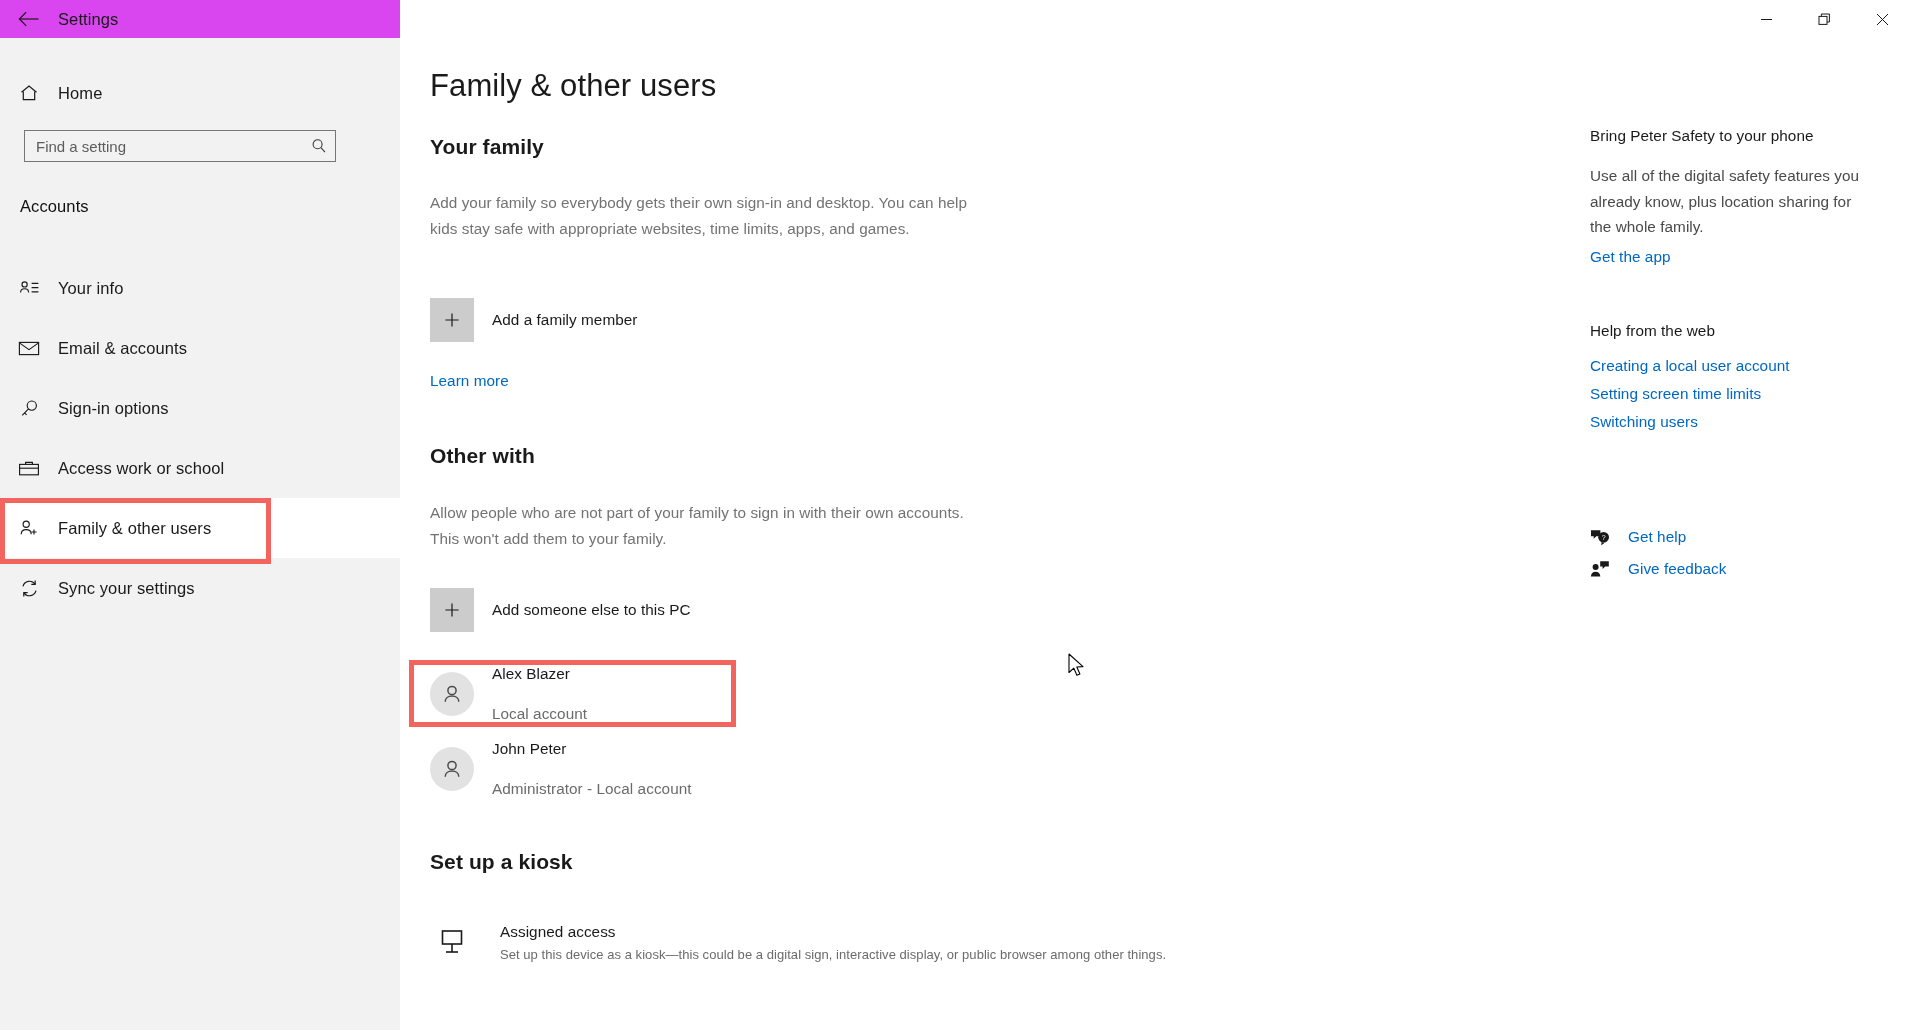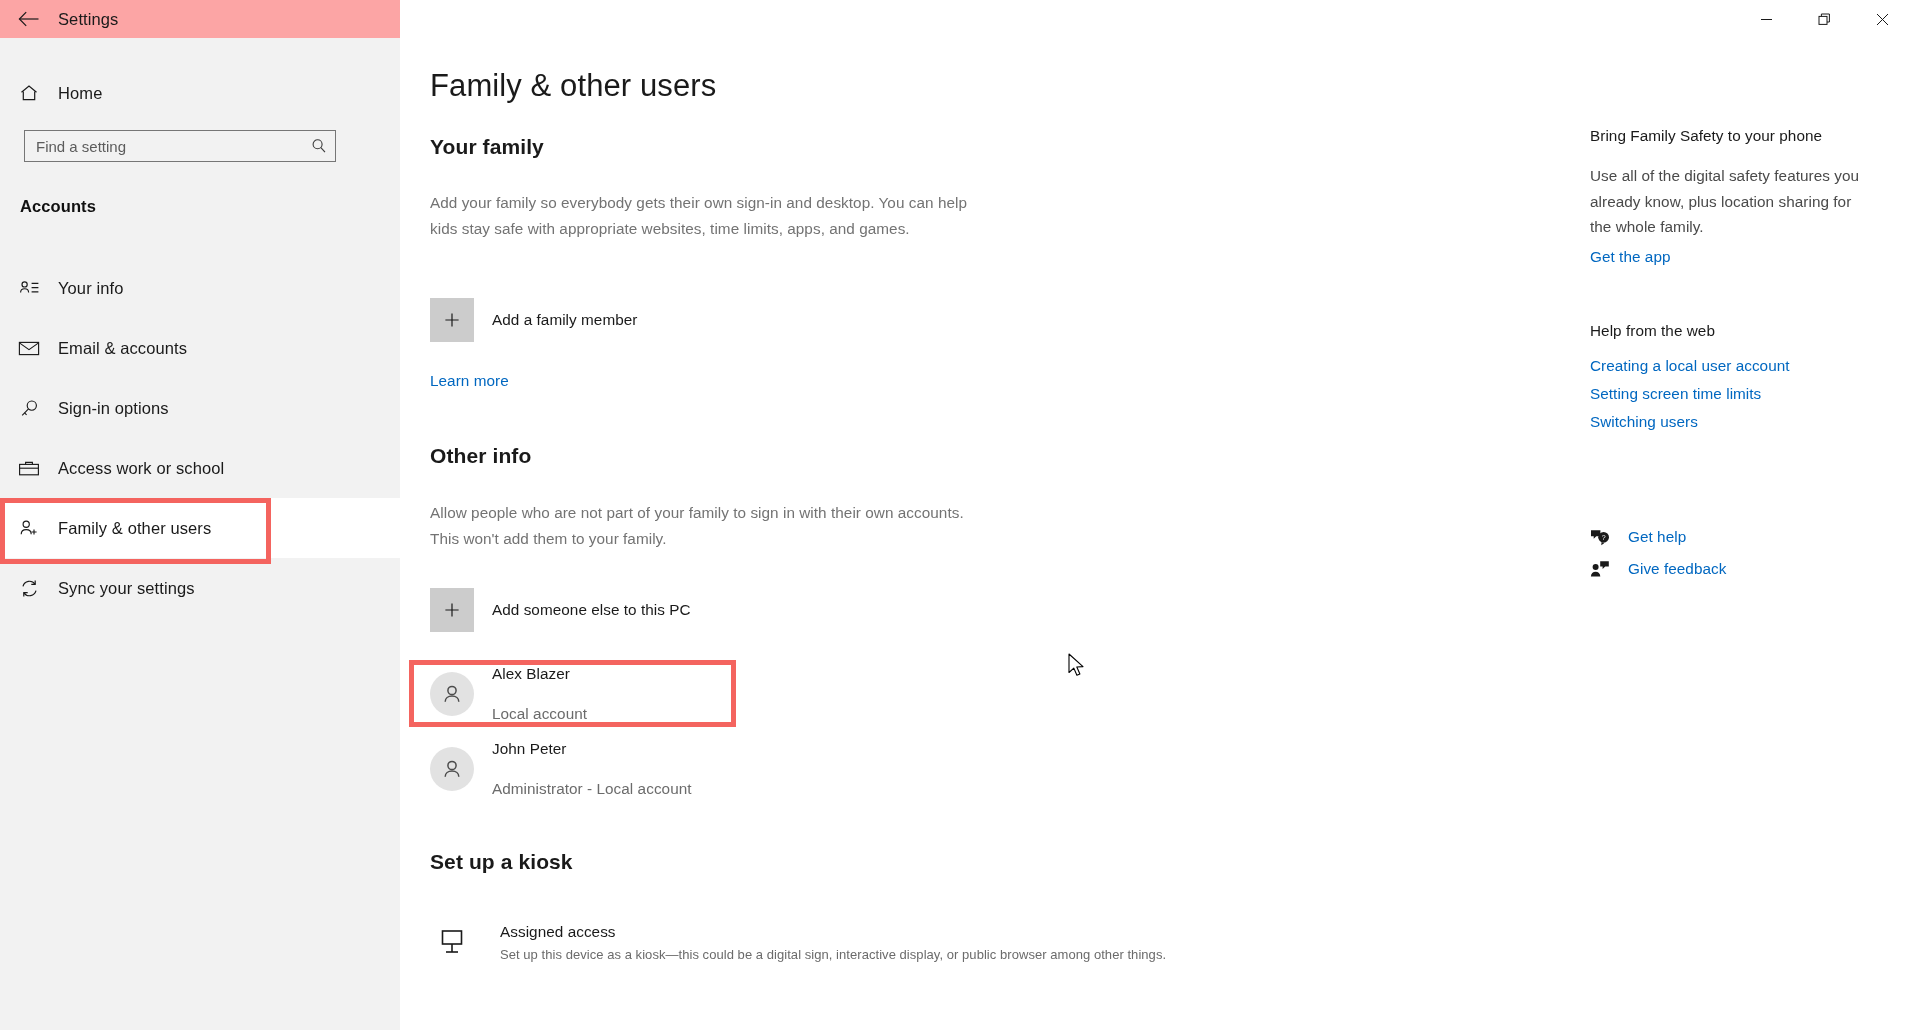--- a/index.html
+++ b/index.html
@@ -25,21 +25,21 @@
     height: 38px;
     display: flex;
     align-items: center;
     z-index: 30;
   }
   #titlebar-left {
     width: 400px;
     height: 38px;
     display: flex;
     align-items: center;
-    background: #fca5a5;
+    background: #d946ef;
   }
   #back-button {
     width: 58px;
     height: 38px;
     display: flex;
     align-items: center;
     justify-content: center;
     cursor: pointer;
   }
   #back-button svg { display: block; }
@@ -117,21 +117,21 @@
     position: absolute;
     right: 8px; top: 7px;
     width: 18px; height: 18px;
     pointer-events: none;
   }
 
   #section-accounts {
     position: absolute;
     top: 197px; left: 20px;
     font-size: 16.5px;
-    font-weight: bold;
+    font-weight: normal;
     color: #111;
     letter-spacing: .1px;
   }
 
   #nav-list {
     position: absolute;
     top: 258px; left: 0;
     width: 400px;
   }
   .nav-item {
@@ -463,21 +463,21 @@
     <span class="plus-box">
       <svg width="20" height="20" viewBox="0 0 20 20" fill="none" stroke="#1a1a1a" stroke-width="1.2">
         <path d="M10 3.4 V16.6 M3.4 10 H16.6"></path>
       </svg>
     </span>
     <span class="action-label">Add a family member</span>
   </div>
 
   <a class="link" id="link-learn-more" href="#">Learn more</a>
 
-  <h2 class="section-heading" id="h-other-users">Other info</h2>
+  <h2 class="section-heading" id="h-other-users">Other with</h2>
   <p class="body-text" id="p-other-users">Allow people who are not part of your family to sign in with their own accounts. This won't add them to your family.</p>
 
   <div class="action-row" id="row-add-someone">
     <span class="plus-box">
       <svg width="20" height="20" viewBox="0 0 20 20" fill="none" stroke="#1a1a1a" stroke-width="1.2">
         <path d="M10 3.4 V16.6 M3.4 10 H16.6"></path>
       </svg>
     </span>
     <span class="action-label">Add someone else to this PC</span>
   </div>
@@ -521,21 +521,21 @@
     <span>
       <span id="assigned-title">Assigned access</span><br>
       <span id="assigned-desc">Set up this device as a kiosk—this could be a digital sign, interactive display, or public browser among other things.</span>
     </span>
   </div>
 
 </div>
 
 <div id="right-rail">
 
-  <div class="rail-heading" id="rail-h-phone">Bring Family Safety to your phone</div>
+  <div class="rail-heading" id="rail-h-phone">Bring Peter Safety to your phone</div>
   <div class="rail-body" id="rail-p-phone">Use all of the digital safety features you already know, plus location sharing for the whole family.</div>
   <a class="link" id="rail-get-app" href="#">Get the app</a>
 
   <div class="rail-heading" id="rail-h-help">Help from the web</div>
   <div id="rail-links">
     <a class="link rail-link-row" href="#">Creating a local user account</a>
     <a class="link rail-link-row" href="#">Setting screen time limits</a>
     <a class="link rail-link-row" href="#">Switching users</a>
   </div>
 

